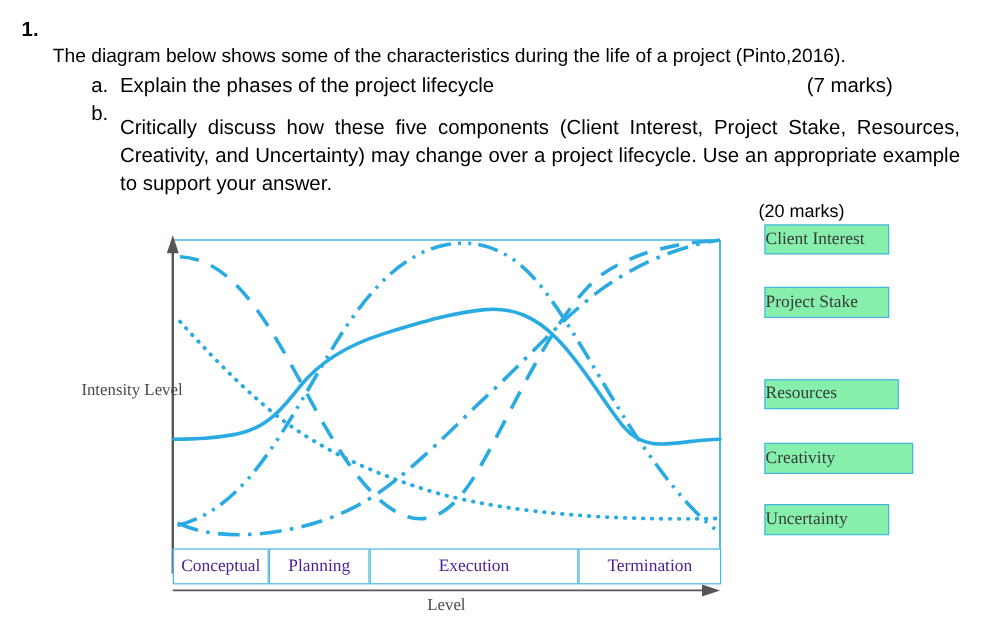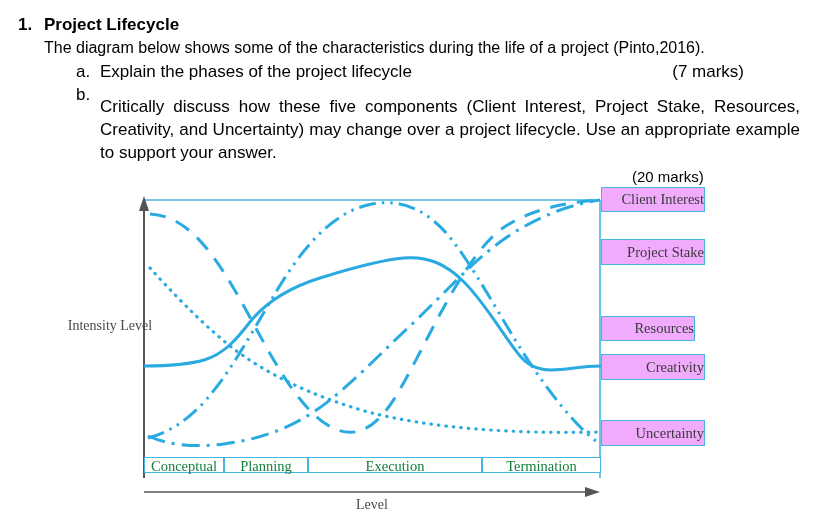--- a/index.html
+++ b/index.html
@@ -41,61 +41,61 @@
   
   #diagram{
     position:absolute;left:0;top:182px;width:820px;height:337px;
   }
   #diagram svg{display:block;}
 
   
   .legend-box{
     position:absolute;
     border:1.5px solid #45b6e3;
-    background:#f0abfc;
+    background:#86efac;
     box-sizing:border-box;
     font-family:"Liberation Serif", serif;
     font-size:14.5px;
     color:#3a3a3a;
-    display:flex;align-items:center;justify-content:flex-end;
+    display:flex;align-items:center;justify-content:flex-start;
     white-space:nowrap;
+    margin-left:36px;
   }
 
   
   .phase-box{
     position:absolute;
     border:1.5px solid #45b6e3;
     background:#ffffff;
     box-sizing:border-box;
     font-family:"Liberation Serif", serif;
     font-size:14.5px;
-    color:#15803d;
-    display:flex;align-items:flex-start;justify-content:center;
+    color:#4c1d95;
+    display:flex;align-items:center;justify-content:center;
     white-space:nowrap;
-    height:16px;
+    height:30px;
   }
 
   .axis-label{
     position:absolute;
     font-family:"Liberation Serif", serif;
     font-size:14px;
     color:#4a4a4a;
     text-align:center;
     line-height:16px;
     white-space:nowrap;
   }
 </style>
 </head>
 <body>
 
 <div id="question-block">
 
   <div class="q-row">
     <span class="q-num">1.</span>
-    <span class="q-title">Project Lifecycle</span>
   </div>
 
   <div class="q-body">The diagram below shows some of the characteristics during the life of a project (Pinto,2016).</div>
 
   <div class="sub-list">
 
     <div class="sub-row">
       <span class="sub-letter">a.</span>
       <span class="sub-text">
         <span>Explain the phases of the project lifecycle</span>
@@ -149,25 +149,25 @@
   </svg>
 
   <div class="legend-box" style="left:601px;top:5px;width:104px;height:25px;">
     <span>Client Interest</span>
   </div>
 
   <div class="legend-box" style="left:601px;top:57px;width:104px;height:26px;">
     <span>Project Stake</span>
   </div>
 
-  <div class="legend-box" style="left:601px;top:134px;width:94px;height:25px;">
+  <div class="legend-box" style="left:601px;top:134px;width:112px;height:25px;">
     <span>Resources</span>
   </div>
 
-  <div class="legend-box" style="left:601px;top:172px;width:104px;height:26px;">
+  <div class="legend-box" style="left:601px;top:187px;width:124px;height:26px;">
     <span>Creativity</span>
   </div>
 
   <div class="legend-box" style="left:601px;top:238px;width:104px;height:26px;">
     <span>Uncertainty</span>
   </div>
 
   <div class="axis-label" style="left:66px;top:136px;width:88px;">
     <span>Intensity Level</span>
   </div>

